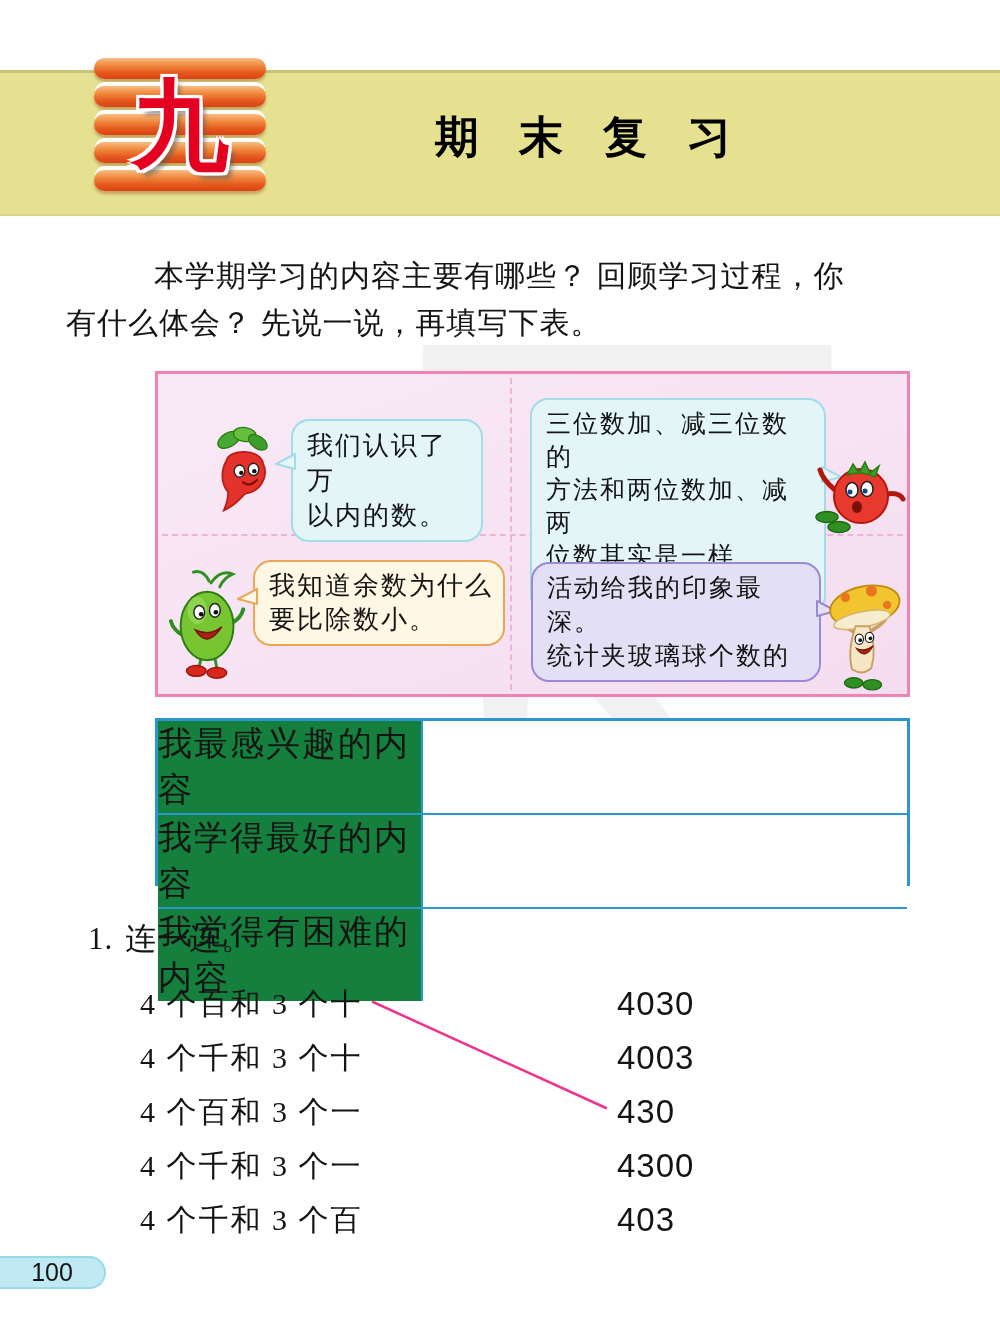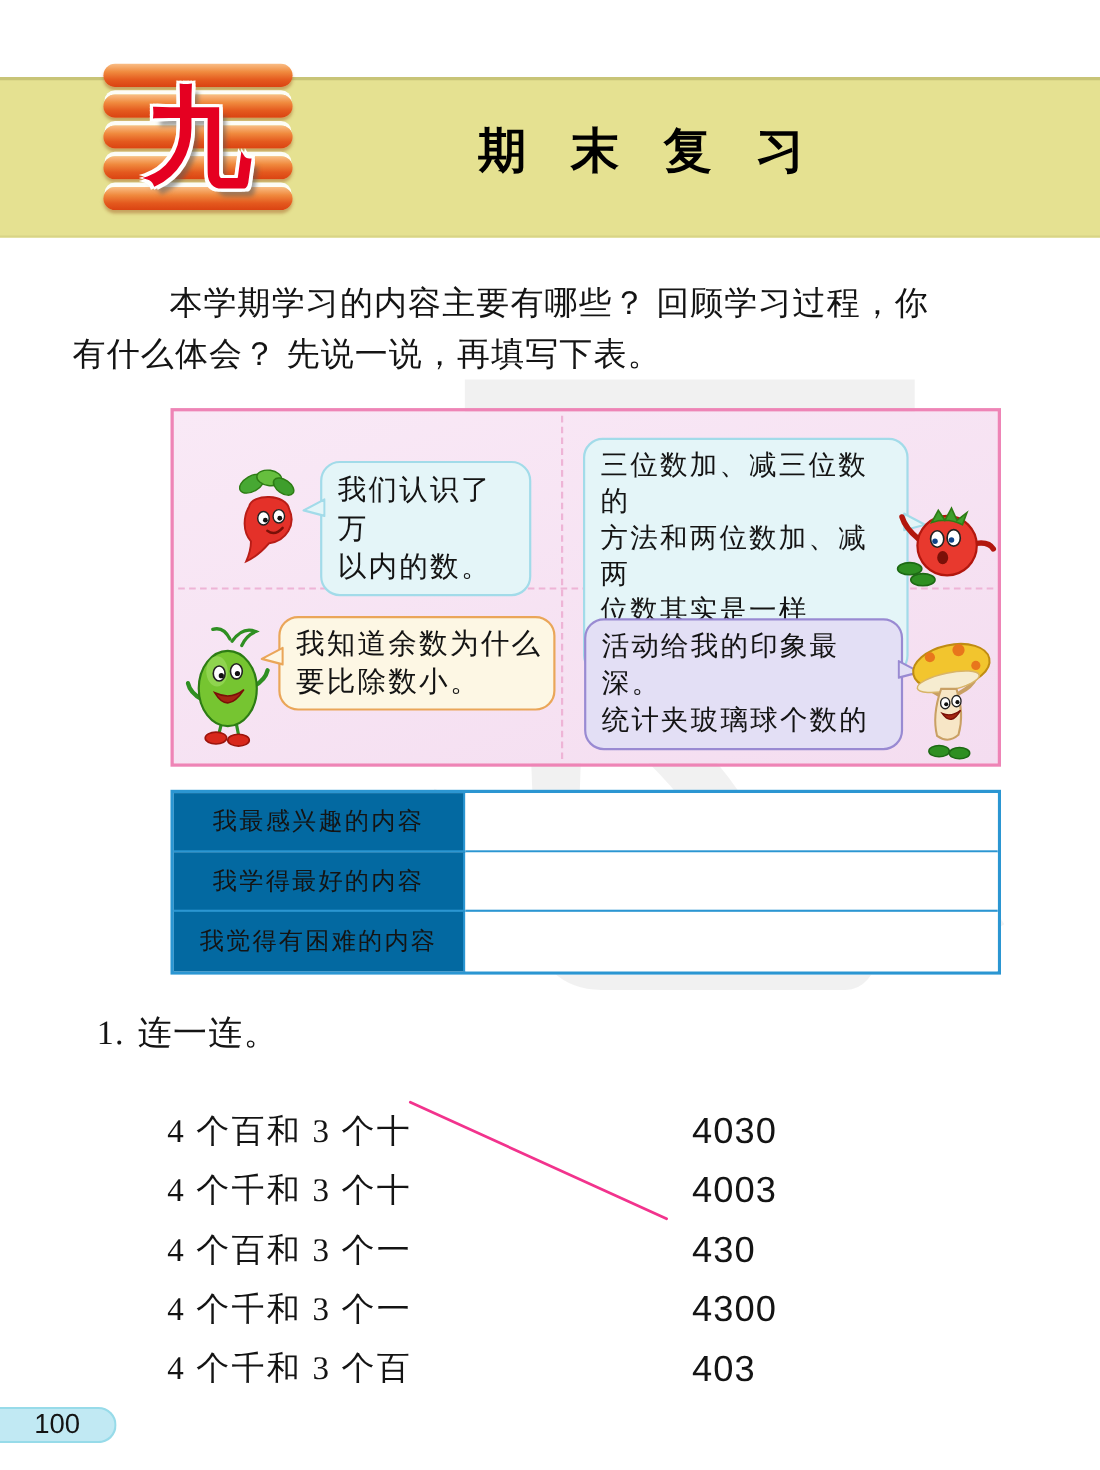--- a/index.html
+++ b/index.html
@@ -62,41 +62,41 @@
   .tail { position:absolute; width:22px; height:22px; }
   .tail-left  { left:-19px; }
   .tail-right { right:-19px; }
 
   
   .reflect { position:absolute; left:155px; top:718px; width:755px; height:168px;
              border:3px solid #2b96d2; display:grid; grid-template-columns:265px 1fr;
              grid-template-rows:1fr 1fr 1fr; background:#fff; z-index:1; }
   .reflect .cell { border-bottom:2px solid #2b96d2; }
   .reflect .cell:nth-last-child(-n+2) { border-bottom:none; }
-  .label-cell { background:#0369a1; border-right:2px solid #2b96d2; display:flex;
-                align-items:center; justify-content:center; font-size:22px; letter-spacing:2px; }
+  .label-cell { background:#15803d; border-right:2px solid #2b96d2; display:flex;
+                align-items:center; justify-content:center; font-size:34px; letter-spacing:2px; }
   .answer-cell { background:#ffffff; }
 
   
   .ex-head { position:absolute; left:88px; top:918px; font-size:31px; letter-spacing:1px; z-index:1; }
   .ex-head .ex-num { margin-right:12px; }
-  .match { position:absolute; left:152px; top:977px; width:600px; height:272px; z-index:1;margin-top:24px; }
+  .match { position:absolute; left:140px; top:977px; width:600px; height:272px; z-index:1; }
   .match-row { height:54px; display:flex; align-items:center; font-size:30px; letter-spacing:2px; }
   .numbers { position:absolute; left:477px; top:0; }
   .num-row { height:54px; display:flex; align-items:center; font-size:33px;
              font-family:"Liberation Sans","DejaVu Sans",sans-serif; letter-spacing:1px; }
 
   .connector { position:absolute; left:0; top:0; width:1000px; height:1336px;
                z-index:5; pointer-events:none; }
 
   
   .pill { position:absolute; left:0; top:1256px; width:106px; height:33px;
           background:#c1e9f3; border:2px solid #97dbe9; border-left:none;
           border-radius:0 17px 17px 0; display:flex; align-items:center; justify-content:center;
-          font-family:"Liberation Sans","DejaVu Sans",sans-serif; font-size:25px; z-index:1;margin-top:23px; }
+          font-family:"Liberation Sans","DejaVu Sans",sans-serif; font-size:25px; z-index:1; }
 </style>
 </head>
 <body>
 
 <div class="watermark">思</div>
 
 <header class="band">
   <div class="badge">
     <div class="badge-bar"></div>
     <div class="badge-bar"></div>

